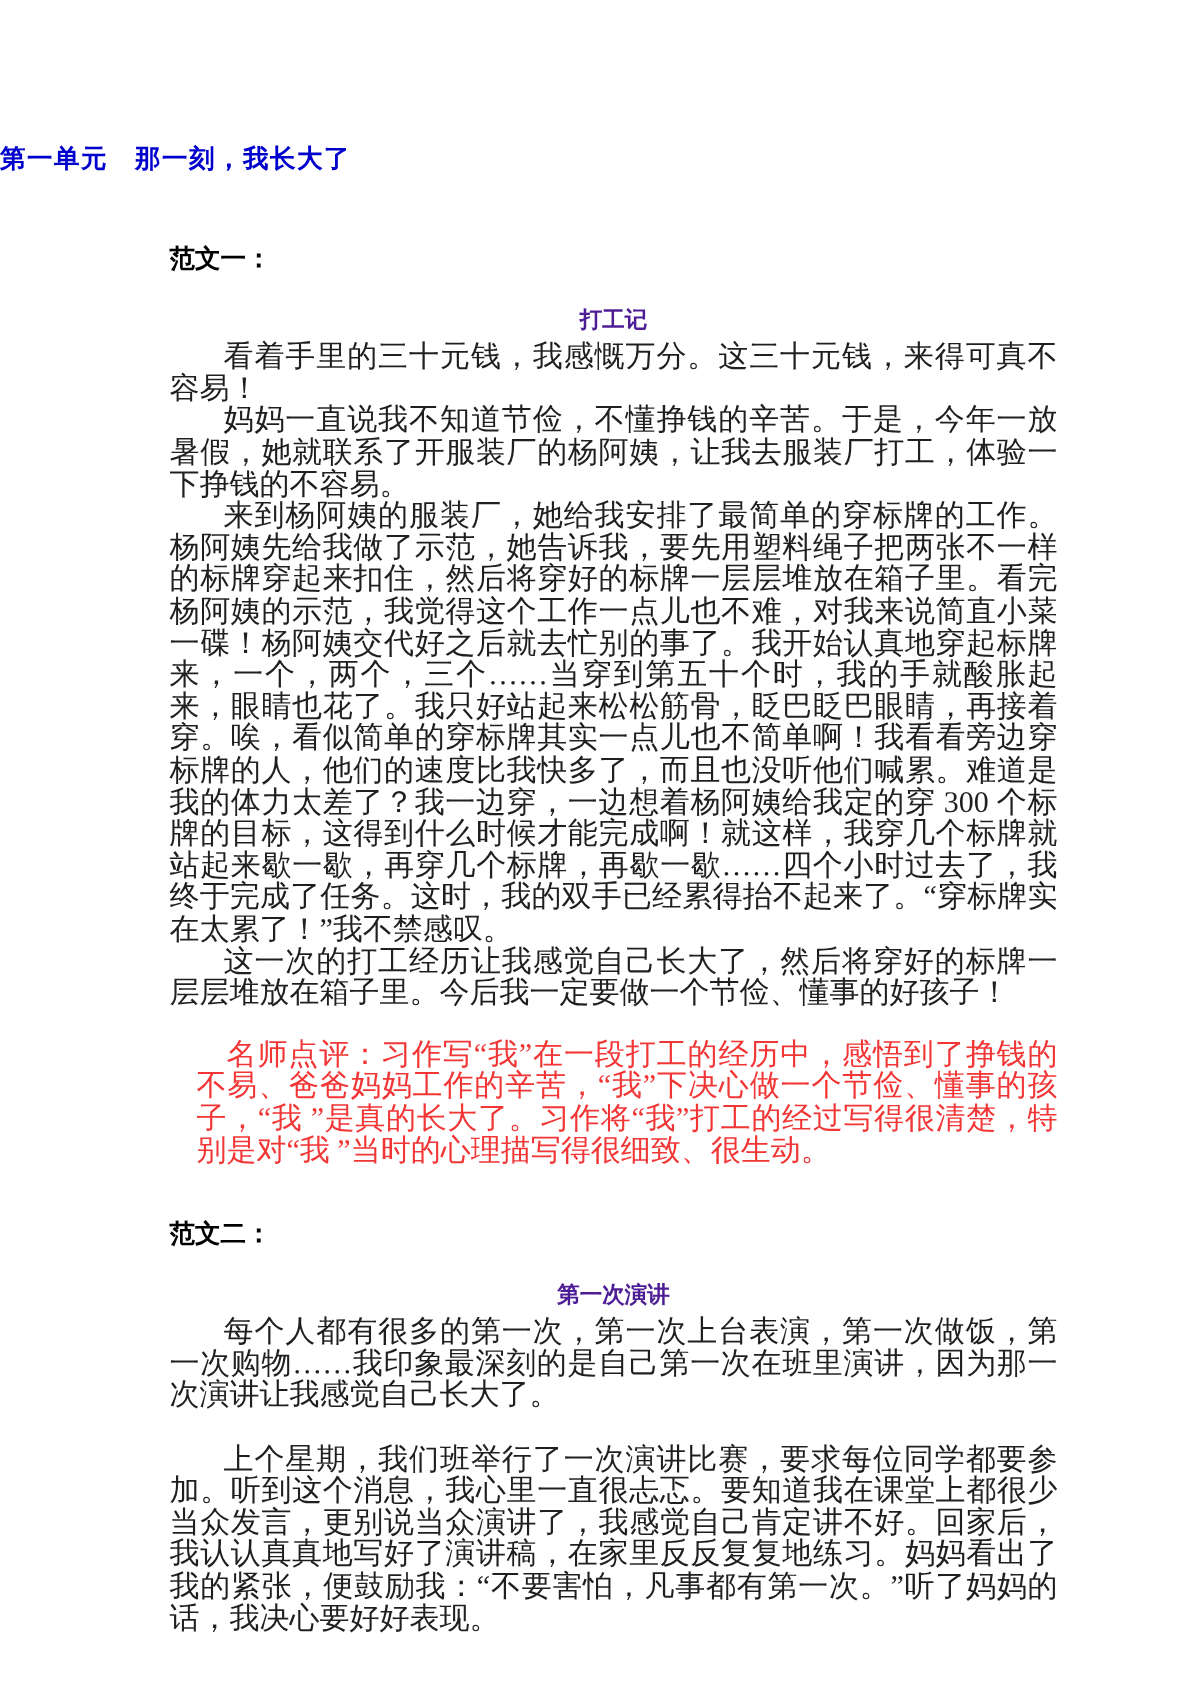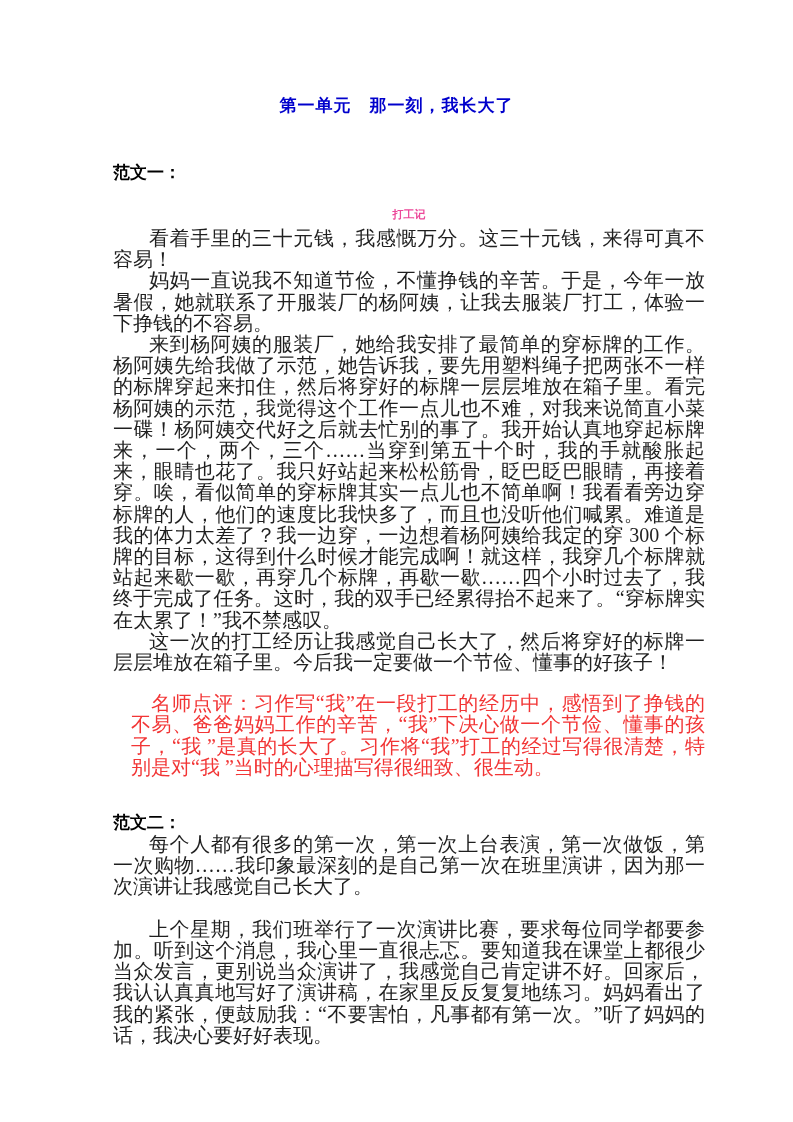--- a/index.html
+++ b/index.html
@@ -13,21 +13,20 @@
   .page {
     position: relative;
     width: 793px;
     height: 1122px;
     overflow: hidden;
     background: #ffffff;
   }
   .doc-title {
     margin: 0;
     padding-top: 94px;
-    text-align: center;
     font-family: "Liberation Sans", "DejaVu Sans", sans-serif;
     font-weight: bold;
     font-size: 17px;
     line-height: 24px;
     color: #0000cc;
     letter-spacing: 1px;
   }
   .content {
     margin-left: 113px;
     width: 592px;
@@ -41,23 +40,23 @@
     color: #000000;
   }
   .essay-label.second {
     margin-top: 34px;
   }
   .essay-title {
     margin: 18px 0 2px 0;
     text-align: center;
     font-family: "Liberation Sans", "DejaVu Sans", sans-serif;
     font-weight: bold;
-    font-size: 11px;
+    font-size: 15px;
     line-height: 24px;
-    color: #ec4899;
+    color: #4c1d95;
   }
   .body-para {
     margin: 0;
     font-size: 20px;
     line-height: 21.2px;
     text-align: justify;
     text-indent: 36px;
     color: #1f1f1f;
   }
   .body-para.comment {
@@ -89,19 +88,20 @@
 
     <p class="body-para">来到杨阿姨的服装厂，她给我安排了最简单的穿标牌的工作。杨阿姨先给我做了示范，她告诉我，要先用塑料绳子把两张不一样的标牌穿起来扣住，然后将穿好的标牌一层层堆放在箱子里。看完杨阿姨的示范，我觉得这个工作一点儿也不难，对我来说简直小菜一碟！杨阿姨交代好之后就去忙别的事了。我开始认真地穿起标牌来，一个，两个，三个……当穿到第五十个时，我的手就酸胀起来，眼睛也花了。我只好站起来松松筋骨，眨巴眨巴眼睛，再接着穿。唉，看似简单的穿标牌其实一点儿也不简单啊！我看看旁边穿标牌的人，他们的速度比我快多了，而且也没听他们喊累。难道是我的体力太差了？我一边穿，一边想着杨阿姨给我定的穿 300 个标牌的目标，这得到什么时候才能完成啊！就这样，我穿几个标牌就站起来歇一歇，再穿几个标牌，再歇一歇……四个小时过去了，我终于完成了任务。这时，我的双手已经累得抬不起来了。“穿标牌实在太累了！”我不禁感叹。</p>
 
 
     <p class="body-para">这一次的打工经历让我感觉自己长大了，然后将穿好的标牌一层层堆放在箱子里。今后我一定要做一个节俭、懂事的好孩子！</p>
 
     <p class="body-para comment" style="color: rgb(242, 53, 53);">名师点评：习作写“我”在一段打工的经历中，感悟到了挣钱的不易、爸爸妈妈工作的辛苦，“我”下决心做一个节俭、懂事的孩子，“我 ”是真的长大了。习作将“我”打工的经过写得很清楚，特别是对“我 ”当时的心理描写得很细致、很生动。</p>
 
     <div class="essay-label second">范文二：</div>
 
+    <h2 class="essay-title">第一次演讲</h2>
 
     <p class="body-para">每个人都有很多的第一次，第一次上台表演，第一次做饭，第一次购物……我印象最深刻的是自己第一次在班里演讲，因为那一次演讲让我感觉自己长大了。</p>
 
     <p class="body-para spaced">上个星期，我们班举行了一次演讲比赛，要求每位同学都要参加。听到这个消息，我心里一直很忐忑。要知道我在课堂上都很少当众发言，更别说当众演讲了，我感觉自己肯定讲不好。回家后，我认认真真地写好了演讲稿，在家里反反复复地练习。妈妈看出了我的紧张，便鼓励我：“不要害怕，凡事都有第一次。”听了妈妈的话，我决心要好好表现。</p>
 
   </div>
 </div>
 
 </body></html>

